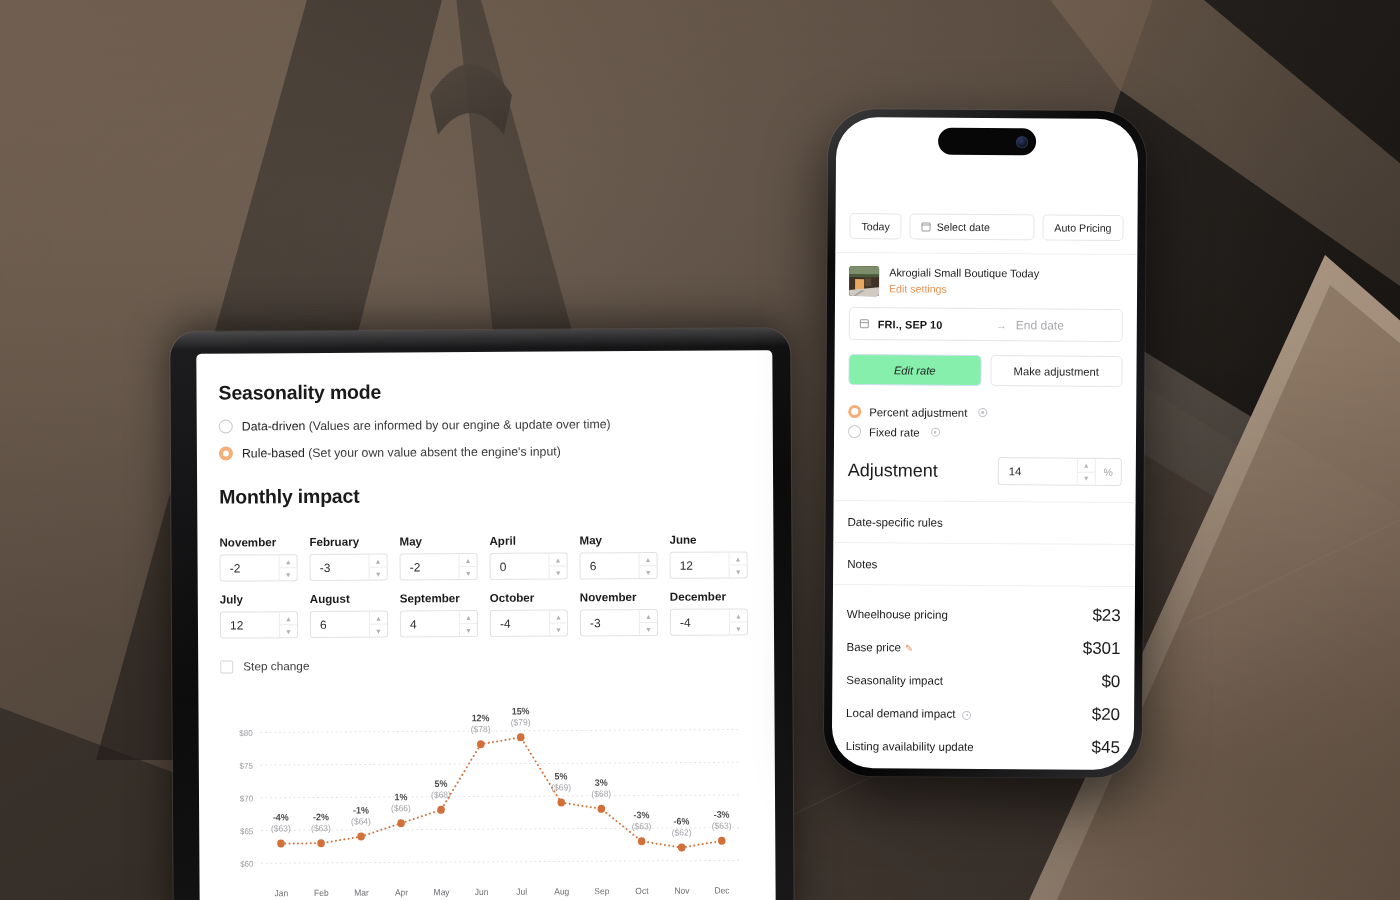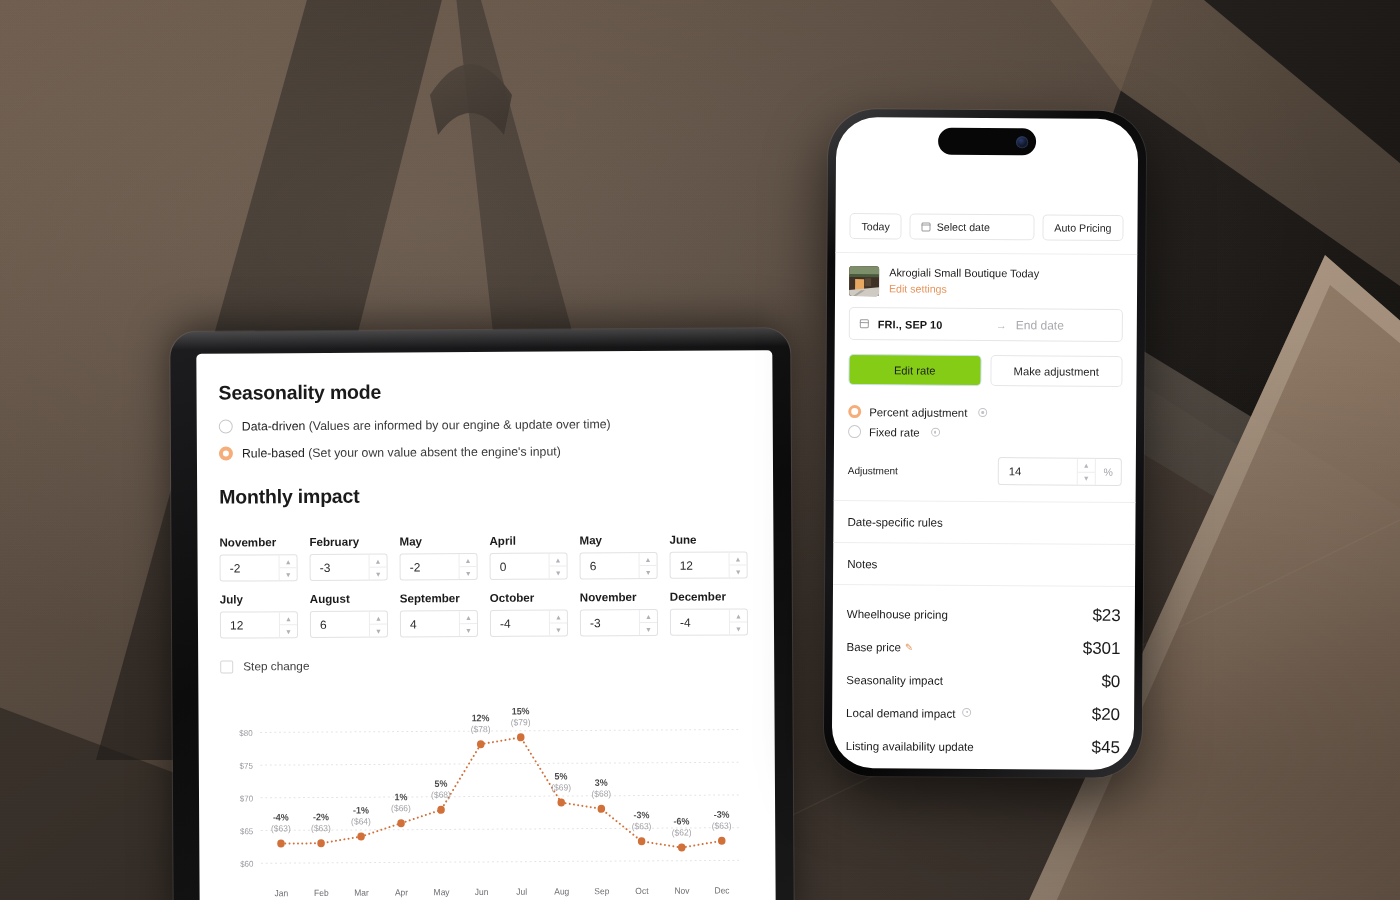--- a/index.html
+++ b/index.html
@@ -155,58 +155,58 @@
   }
   .dr-start { font-size: 10.9px; color: #151515; font-weight: 600; letter-spacing: .1px; }
   .dr-arrow { color: #b4b4ba; font-size: 11px; margin-left: auto; }
   .dr-end { font-size: 12px; color: #a9a9af; width: 96px; }
 
   .ph-actions { display: flex; gap: 9px; padding: 0 14px 16px 14px; }
   .btn {
     flex: 1; height: 31px; border-radius: 5px; font-size: 11.2px;
     display: flex; align-items: center; justify-content: center; color: #1e1e1e;
   }
-  .btn.primary { border: 1px solid #cfe0f2; background: #84cc16; }
+  .btn.primary { border: 1px solid #cfe0f2; background: #86efac; font-style: italic; }
   .btn.ghost { border: 1px solid #e6e6e9; background: #fff; }
 
   .ph-radio { padding: 4px 14px 0 14px; }
   .ph-radio-row { display: flex; align-items: center; gap: 8px; margin-bottom: 7px; }
   .ph-radio-row .radio { width: 13px; height: 13px; }
   .ph-radio-row .radio.on { border-width: 3.8px; }
   .ph-radio-label { font-size: 11.4px; color: #1b1b1b; }
   .info-i {
     width: 9px; height: 9px; border-radius: 50%; border: 1px solid #c2c2c8;
     display: inline-flex; align-items:center; justify-content:center;
     font-size: 6.5px; color: #b0b0b6; margin-left: 3px; flex:none;
   }
   .info-i::after { content:""; width:2.6px; height:2.6px; border-radius:50%; background:#c2c2c8; }
 
   .adj-row { display: flex; align-items: center; padding: 11px 14px 16px 14px; }
-  .adj-label { font-size: 10px; color: #1b1b1b; text-align: right; }
+  .adj-label { font-size: 18px; color: #1b1b1b; text-align: right; }
   .adj-input {
     margin-left: auto; display: flex; border: 1px solid #e2e2e5; border-radius: 4px;
     height: 28px; width: 124px; background: #fff;
   }
   .adj-val { flex: 1; display:flex; align-items:center; padding-left: 10px; font-size: 11.3px; color:#1d1d1d; }
   .adj-arrows { width: 18px; border-left: 1px solid #ededf0; display:flex; flex-direction:column; }
   .adj-arrows div { flex:1; display:flex; align-items:center; justify-content:center; font-size:7px; color:#b6b6bc; }
   .adj-arrows div:first-child { border-bottom: 1px solid #ededf0; }
   .adj-pct {
     width: 26px; border-left: 1px solid #ededf0; display:flex; align-items:center;
     justify-content:center; font-size: 10.5px; color:#a7a7ad;
   }
 
   .ph-section {
     padding: 14px 14px; font-size: 11.6px; color: #1b1b1b;
     border-top: 1px solid #eeeef1;
   }
 
   .ph-breakdown { padding: 12px 14px 0 14px; border-top: 1px solid #eeeef1; }
   .bk-row { display: flex; align-items: center; padding: 6.5px 0; }
-  .bk-label { font-size: 11.5px; color: #1b1b1b; display:flex; align-items:flex-start; gap: 4px; }
+  .bk-label { font-size: 11.5px; color: #1b1b1b; display:flex; align-items:flex-end; gap: 4px; }
   .bk-val { margin-left: auto; font-size: 17px; color: #1b1b1b; }
   .pencil { color: #e8945a; font-size: 9.5px; }
 </style>
 </head>
 <body>
 
 <div class="bg-root">
   <svg class="bg-svg" viewBox="0 0 1400 900" preserveAspectRatio="none">
     <defs>
       <linearGradient id="gTop" x1="0" y1="0" x2="1" y2="1">

